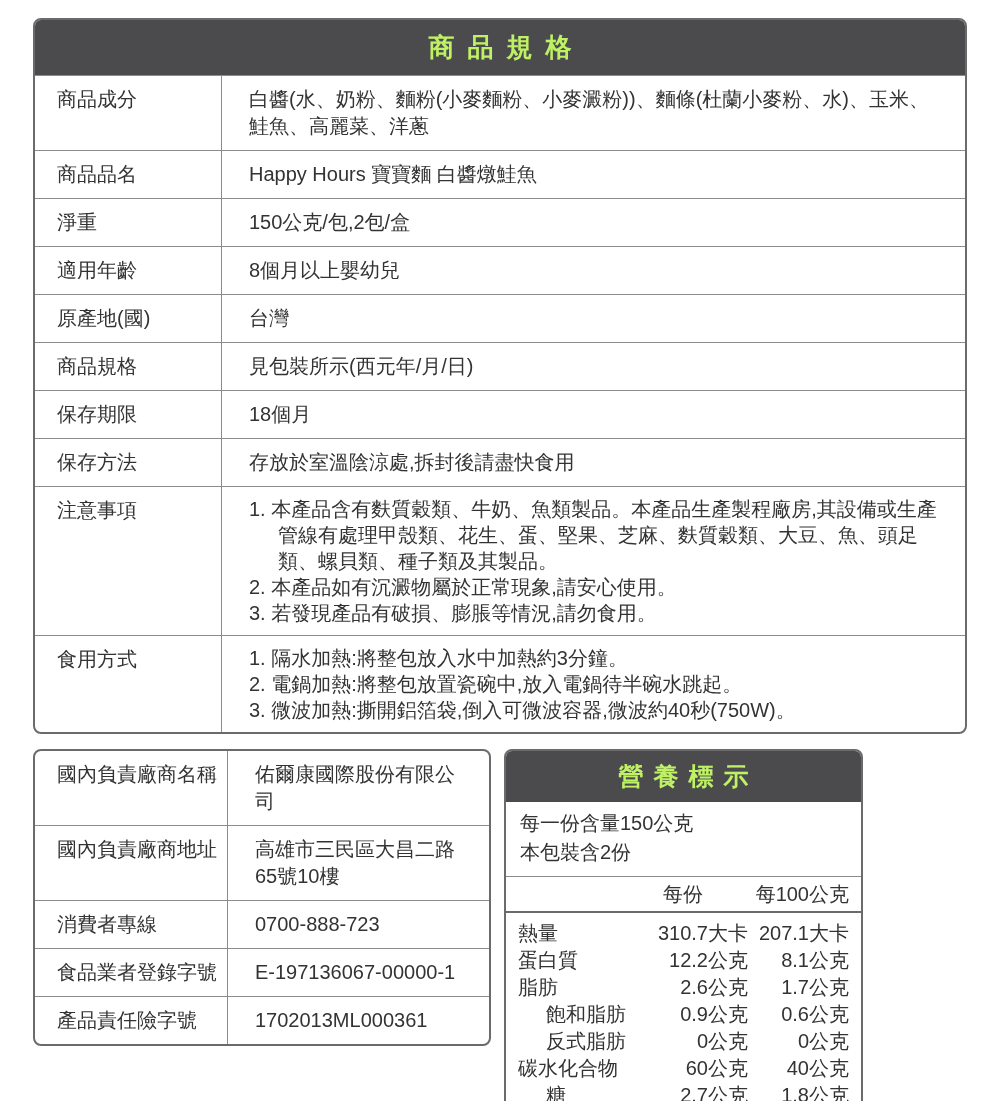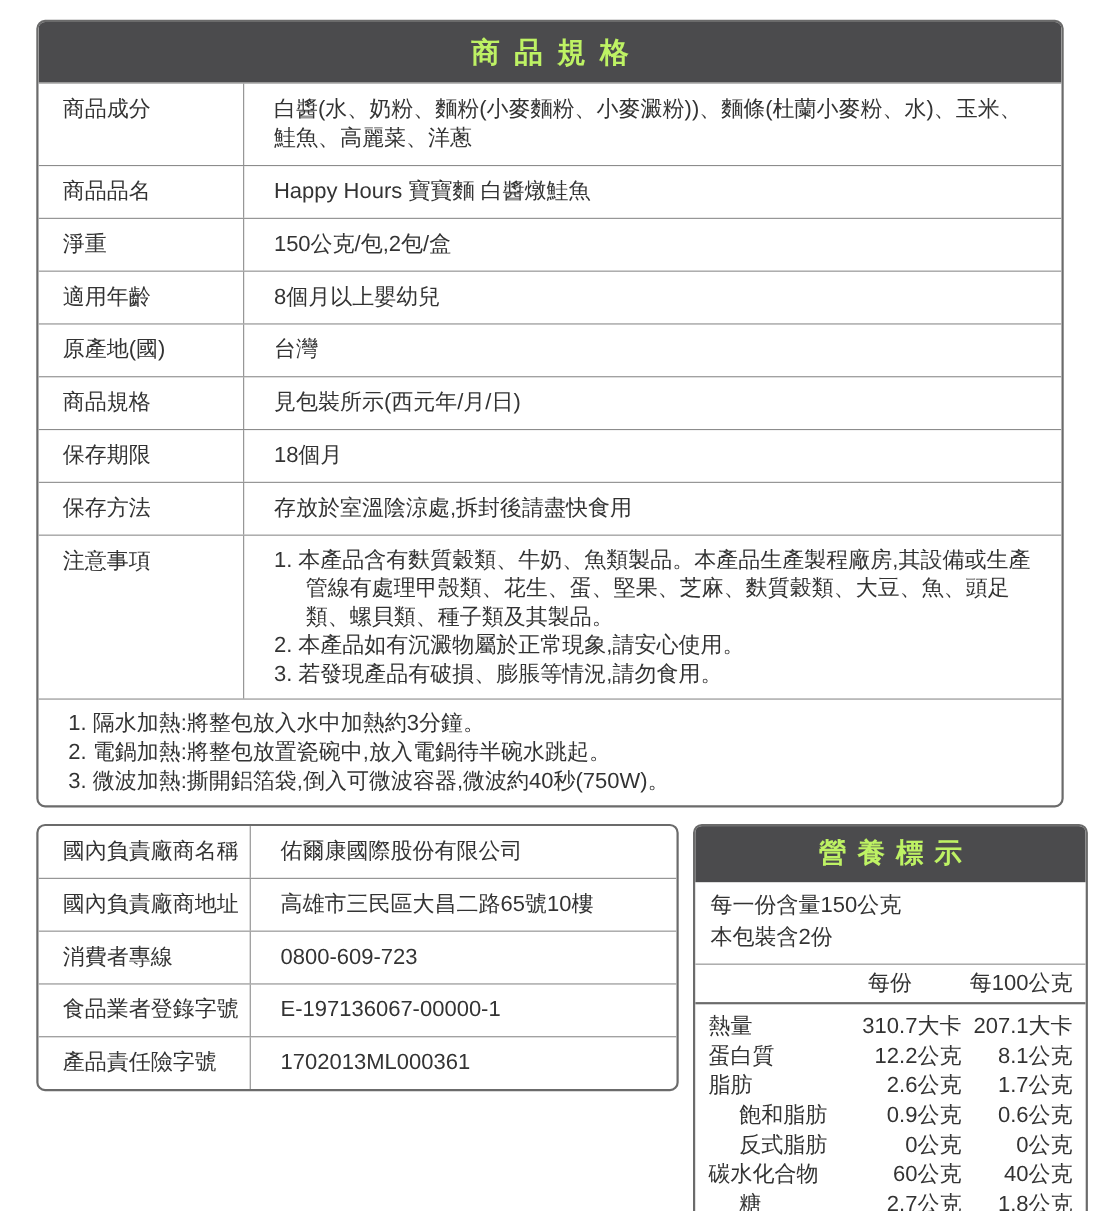--- a/index.html
+++ b/index.html
@@ -32,21 +32,21 @@
   }
   .val{flex:1;padding:10px 18px 10px 27px;line-height:27px;box-sizing:border-box;}
   .spec .lbl{width:187px;}
   .company .lbl{width:193px;}
 
   .hang{padding-left:1.45em;text-indent:-1.45em;line-height:26px;}
   .val.tight{line-height:26px;padding-top:9px;padding-bottom:9px;}
 
   
   .bottom{display:flex;gap:13px;align-items:flex-start;margin-top:15px;}
-  .company{width:584px;flex:none;}
+  .company{width:458px;flex:none;}
   .nutrition{width:359px;flex:none;}
 
   .nutrition .card-title{font-size:25px;letter-spacing:10px;text-indent:10px;padding:11px 0 12px 0;}
   .serving{padding:7px 12px 9px 14px;line-height:29px;border-bottom:1px solid #8c8c8c;}
   .colhead{display:flex;align-items:center;padding:4px 12px 4px 12px;border-bottom:2px solid #6b6b6b;line-height:26px;}
   .colhead .spacer{flex:1;}
   .colhead .h1{width:120px;text-align:center;}
   .colhead .h2{width:106px;text-align:right;}
   .nbody{padding:7px 12px 10px 12px;}
   .nrow{display:flex;line-height:27px;}
@@ -99,20 +99,21 @@
     <div class="row">
       <div class="lbl">注意事項</div>
       <div class="val tight">
         <div class="hang">1. 本產品含有麩質穀類、牛奶、魚類製品。本產品生產製程廠房,其設備或生產管線有處理甲殼類、花生、蛋、堅果、芝麻、麩質穀類、大豆、魚、頭足類、螺貝類、種子類及其製品。</div>
         <div class="hang">2. 本產品如有沉澱物屬於正常現象,請安心使用。</div>
         <div class="hang">3. 若發現產品有破損、膨脹等情況,請勿食用。</div>
       </div>
     </div>
 
     <div class="row">
+      <div class="lbl">食用方式</div>
       <div class="val tight">
         <div class="hang">1. 隔水加熱:將整包放入水中加熱約3分鐘。</div>
         <div class="hang">2. 電鍋加熱:將整包放置瓷碗中,放入電鍋待半碗水跳起。</div>
         <div class="hang">3. 微波加熱:撕開鋁箔袋,倒入可微波容器,微波約40秒(750W)。</div>
       </div>
     </div>
   </section>
 
   <div class="bottom">
 
@@ -120,21 +121,21 @@
       <div class="row">
         <div class="lbl">國內負責廠商名稱</div>
         <div class="val">佑爾康國際股份有限公司</div>
       </div>
       <div class="row">
         <div class="lbl">國內負責廠商地址</div>
         <div class="val">高雄市三民區大昌二路65號10樓</div>
       </div>
       <div class="row">
         <div class="lbl">消費者專線</div>
-        <div class="val">0800-609-723</div>
+        <div class="val">0700-888-723</div>
       </div>
       <div class="row">
         <div class="lbl">食品業者登錄字號</div>
         <div class="val">E-197136067-00000-1</div>
       </div>
       <div class="row">
         <div class="lbl">產品責任險字號</div>
         <div class="val">
           <div>1702013ML000361</div>
         </div>

